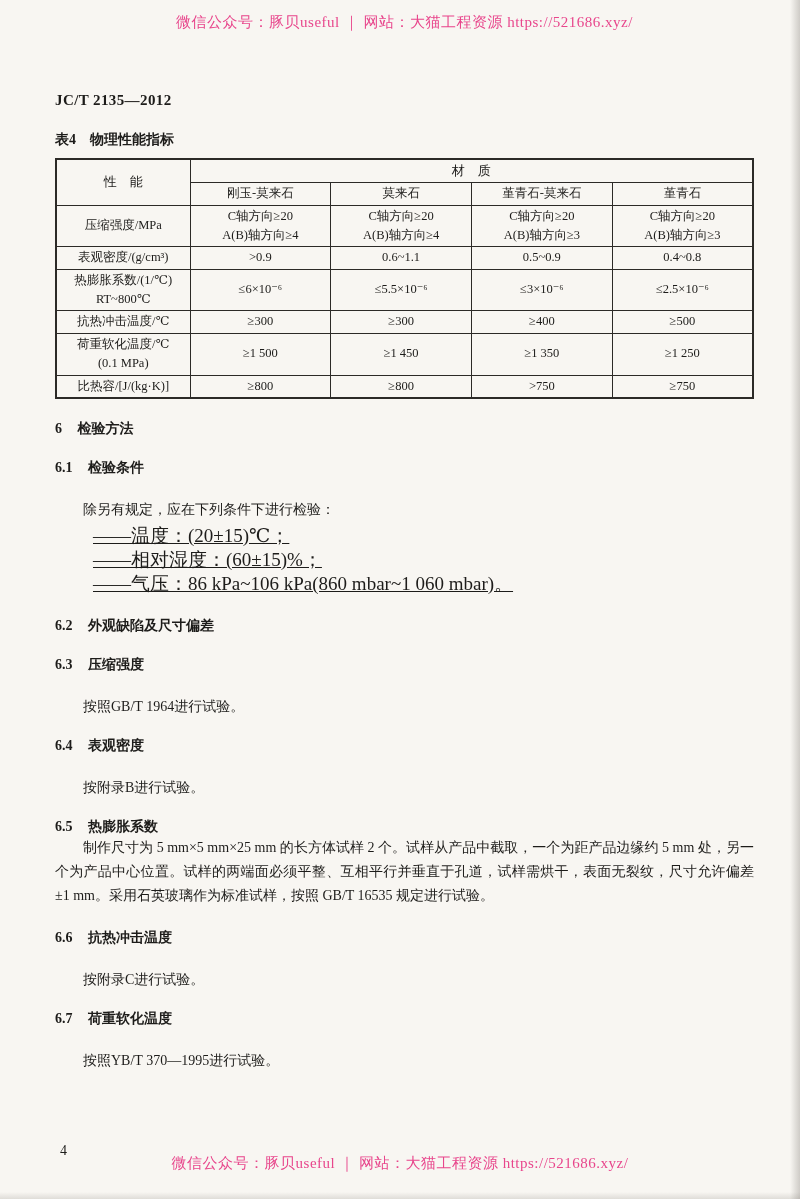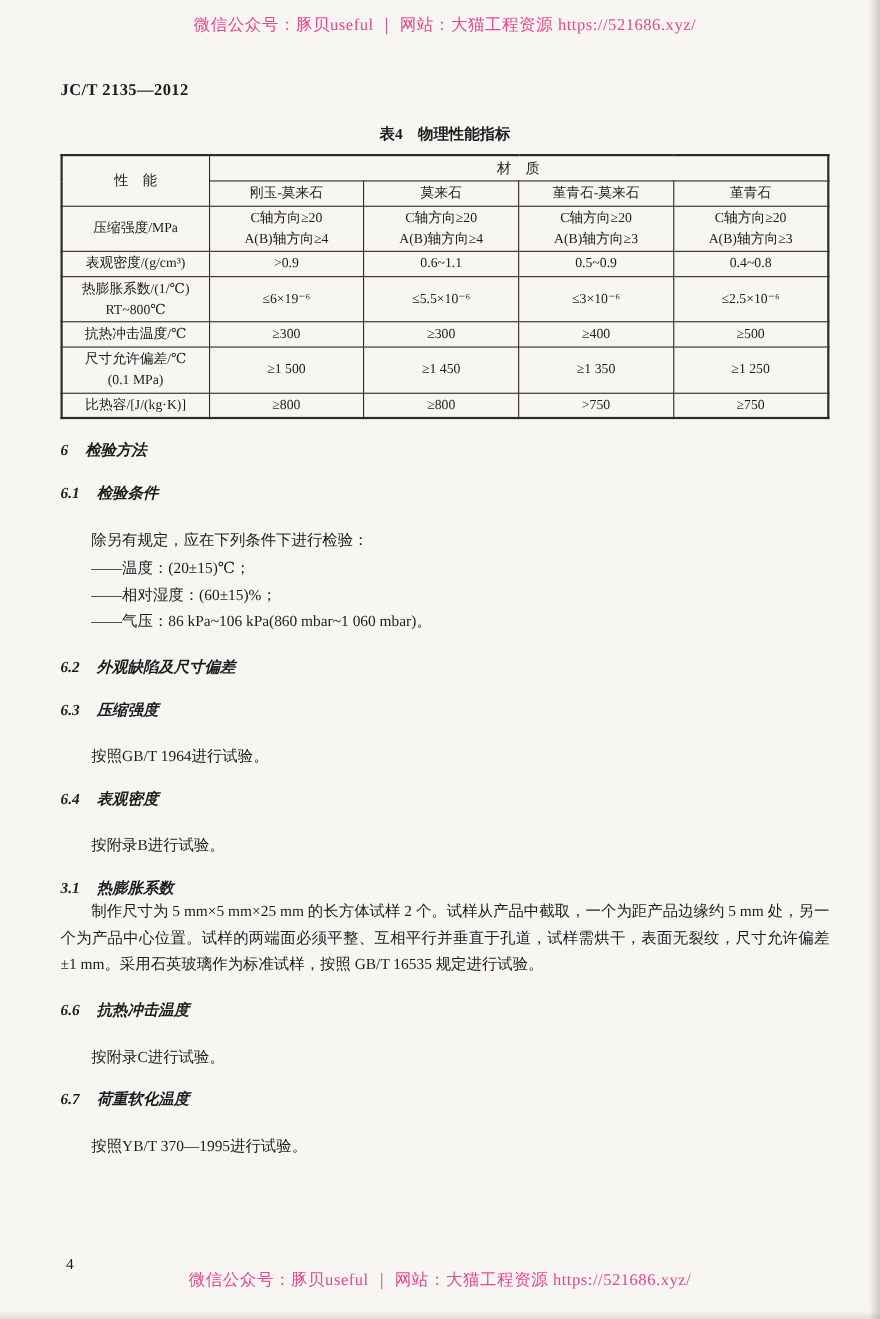--- a/index.html
+++ b/index.html
@@ -23,28 +23,27 @@
   }
   .content{padding:0 46px 0 55px;}
 
   .watermark-top{
     padding-top:13px;
     text-align:center;
     font-size:15px;
     letter-spacing:0.5px;
   }
   .doc-code{
-    margin-top:42px;
+    margin-top:60px;
     font-size:15px;
     font-weight:600;
     letter-spacing:0.4px;
   }
   .table-title{
     margin-top:22px;
-    text-align:center;
     font-size:14px;
     font-weight:bold;
   }
 
   table.spec-table{
     margin-top:9px;
     width:100%;
     border-collapse:collapse;
     table-layout:fixed;
     font-size:12.5px;
@@ -58,40 +57,40 @@
     line-height:1.55;
   }
   table.spec-table col.c0{width:134px;}
   td.corner,td.mat-head{font-size:13px;}
 
   .sec-h{
     margin-top:20px;
     font-size:14px;
     font-weight:bold;
     line-height:19px;
-    font-style:italic;
   }
   .sec-num{margin-right:1.1em;}
   .para{
     margin-top:23px;
     font-size:14px;
     line-height:19px;
     text-indent:2em;
   }
   .para-long{
     font-size:14px;
     line-height:24px;
     text-indent:2em;
     text-align:justify;
   }
   .dash-list{margin-top:5px;}
   .dash-item{
-    font-size:14px;
+    font-size:19px;
     line-height:24px;
     padding-left:2em;
+    text-decoration:underline;
   }
 
   .footer{
     position:absolute;
     left:0;bottom:26px;
     width:100%;
   }
   .page-number{
     position:absolute;
     left:60px;bottom:14px;
@@ -176,21 +175,21 @@
             <div>0.4~0.8</div>
           </td>
       </tr>
 
       <tr>
         <td class="lab">
             <div>热膨胀系数/(1/℃)</div>
             <div>RT~800℃</div>
           </td>
         <td>
-            <div>≤6×19⁻⁶</div>
+            <div>≤6×10⁻⁶</div>
           </td>
         <td>
             <div>≤5.5×10⁻⁶</div>
           </td>
         <td>
             <div>≤3×10⁻⁶</div>
           </td>
         <td>
             <div>≤2.5×10⁻⁶</div>
           </td>
@@ -209,21 +208,21 @@
         <td>
             <div>≥400</div>
           </td>
         <td>
             <div>≥500</div>
           </td>
       </tr>
 
       <tr>
         <td class="lab">
-            <div>尺寸允许偏差/℃</div>
+            <div>荷重软化温度/℃</div>
             <div>(0.1 MPa)</div>
           </td>
         <td>
             <div>≥1 500</div>
           </td>
         <td>
             <div>≥1 450</div>
           </td>
         <td>
             <div>≥1 350</div>
@@ -275,21 +274,21 @@
     <span class="sec-num">6.3</span><span class="sec-title">压缩强度</span>
   </div>
   <div class="para">按照GB/T 1964进行试验。</div>
 
   <div class="sec-h">
     <span class="sec-num">6.4</span><span class="sec-title">表观密度</span>
   </div>
   <div class="para">按附录B进行试验。</div>
 
   <div class="sec-h">
-    <span class="sec-num">3.1</span><span class="sec-title">热膨胀系数</span>
+    <span class="sec-num">6.5</span><span class="sec-title">热膨胀系数</span>
   </div>
   <div class="para-long">制作尺寸为 5 mm×5 mm×25 mm 的长方体试样 2 个。试样从产品中截取，一个为距产品边缘约 5 mm 处，另一个为产品中心位置。试样的两端面必须平整、互相平行并垂直于孔道，试样需烘干，表面无裂纹，尺寸允许偏差 ±1 mm。采用石英玻璃作为标准试样，按照 GB/T 16535 规定进行试验。</div>
 
   <div class="sec-h">
     <span class="sec-num">6.6</span><span class="sec-title">抗热冲击温度</span>
   </div>
   <div class="para">按附录C进行试验。</div>
 
   <div class="sec-h">
     <span class="sec-num">6.7</span><span class="sec-title">荷重软化温度</span>

